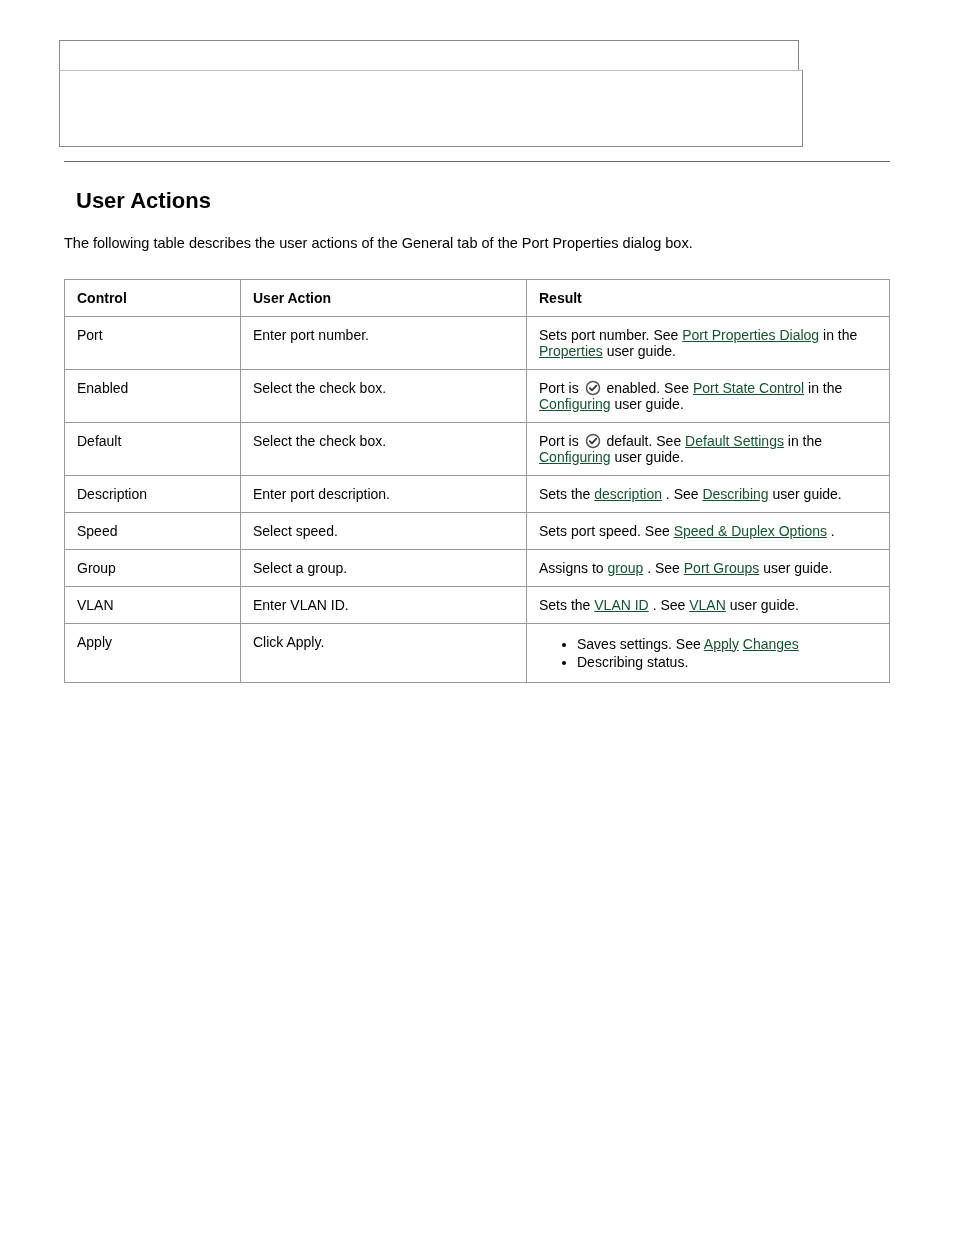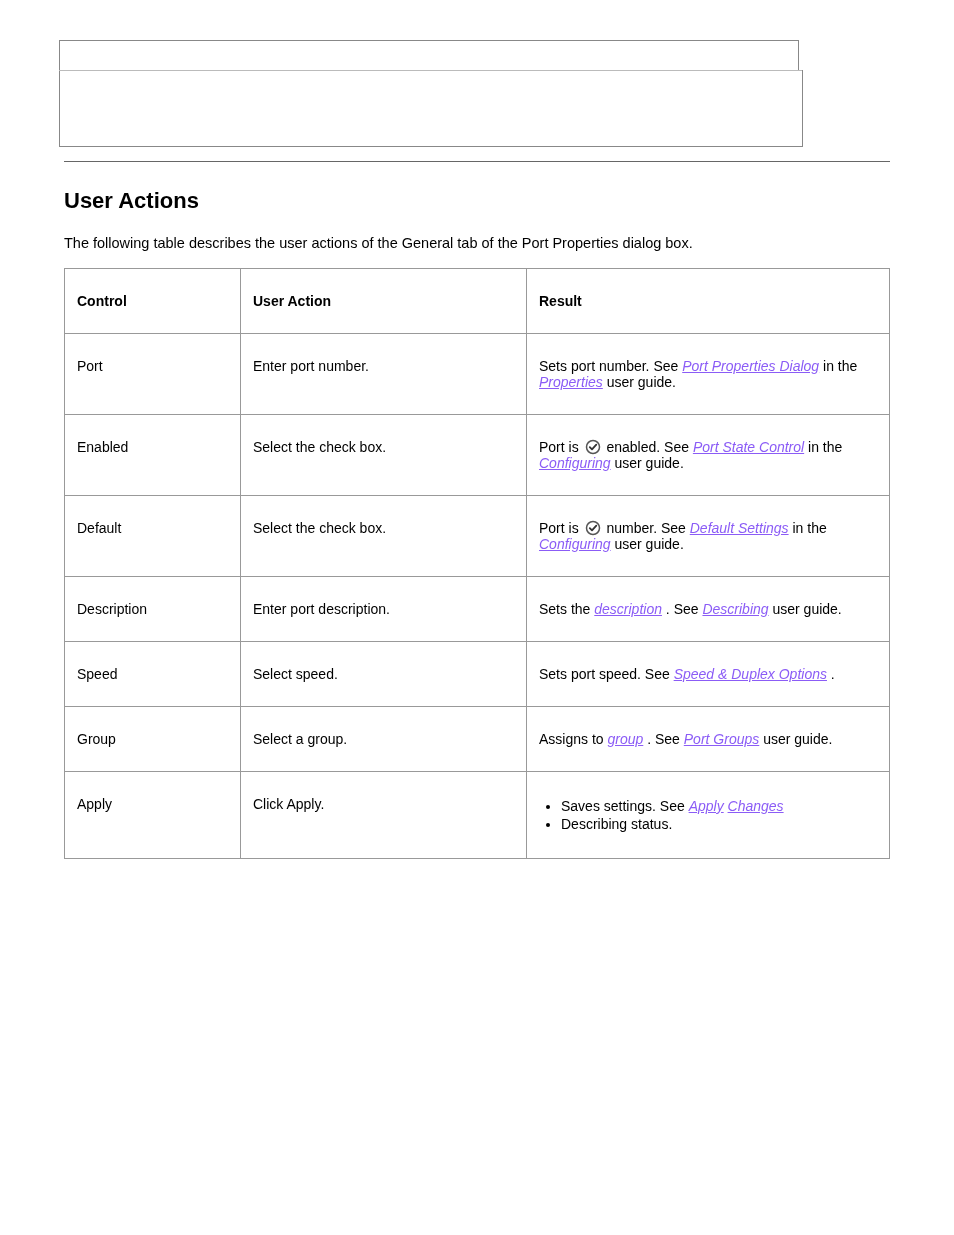--- a/index.html
+++ b/index.html
@@ -8,36 +8,36 @@
 
   
   .topwrap { margin-left: -5px; }
   .toptable { border-collapse: collapse; width: 740px; }
   .toptable td { border: 1px solid #888; height: 30px; }
   .toptable.lower { width: 744px; margin-top: -1px; }
   .toptable.lower td { height: 76px; border: 1px solid #888; border-top: 1px solid #bbb; }
 
   .rule { border: 0; border-top: 1px solid #666; margin: 14px 0 26px 0; }
 
-  h2.sec { font-size: 22px; font-weight: 700; margin: 24px 0 20px 0; }
-  p.intro { font-size: 14.5px; line-height: 1.35; margin-bottom: 14px; }
+  h2.sec { font-size: 22px; font-weight: 700; margin: 24px 0 20px 12px; }
+  p.intro { font-size: 14.5px; line-height: 1.35; margin-bottom: 25px; }
 
   table.actions { width: 100%; border-collapse: collapse; }
-  table.actions th, table.actions td { border: 1px solid #999; padding: 24px 12px; font-size: 14px; text-align: left; vertical-align: top; }
+  table.actions th, table.actions td { border: 1px solid #999; padding: 10px 12px; font-size: 14px; text-align: left; vertical-align: top; }
   table.actions th { font-weight: 700; }
   table.actions col.c1 { width: 176px; }
   table.actions col.c2 { width: 286px; }
 
-  a.lnk { color: #8b5cf6; text-decoration: underline; font-style: italic; }
+  a.lnk { color: #14532d; text-decoration: underline; }
   .nowrap { white-space: nowrap; }
 
   svg.chk { width: 16px; height: 16px; vertical-align: -3px; margin: 0 2px; }
 
   ul.inner { list-style: disc; padding-left: 22px; }
-  ul.inner li { margin: 2px 0; }
+  ul.inner li { margin: 2px 16px; }
 </style>
 </head>
 <body>
 
 <div class="page">
 
   <div class="topwrap">
     <table class="toptable">
         <tbody>
           <tr>
@@ -105,21 +105,21 @@
 
       <tr>
         <td>Default</td>
         <td>Select the check box.</td>
         <td>
           <span>Port is </span>
           <svg class="chk" viewBox="0 0 16 16">
             <circle cx="8" cy="8" r="6.5" fill="#fff" stroke="#555" stroke-width="1.5"></circle>
             <path d="M4.8 8.2 L7 10.4 L11.3 5.6" fill="none" stroke="#333" stroke-width="1.8" stroke-linecap="round" stroke-linejoin="round"></path>
           </svg>
-          <span>number. See </span>
+          <span>default. See </span>
           <a class="lnk">Default Settings</a>
           <span> in the </span>
           <a class="lnk">Configuring</a>
           <span> user guide.</span>
         </td>
       </tr>
 
 
       <tr>
         <td>Description</td>
@@ -148,20 +148,31 @@
         <td>Select a group.</td>
         <td>
           <span>Assigns to </span>
           <a class="lnk">group</a>
           <span>. See </span>
           <a class="lnk">Port Groups</a>
           <span> user guide.</span>
         </td>
       </tr>
 
+      <tr>
+        <td>VLAN</td>
+        <td>Enter VLAN ID.</td>
+        <td>
+          <span>Sets the </span>
+          <a class="lnk">VLAN ID</a>
+          <span>. See </span>
+          <a class="lnk">VLAN</a>
+          <span> user guide.</span>
+        </td>
+      </tr>
 
       <tr>
         <td>Apply</td>
         <td>Click Apply.</td>
         <td>
           <ul class="inner">
             <li>
               <span>Saves settings. See </span>
               <a class="lnk nowrap">Apply</a>
               <a class="lnk">Changes</a>

